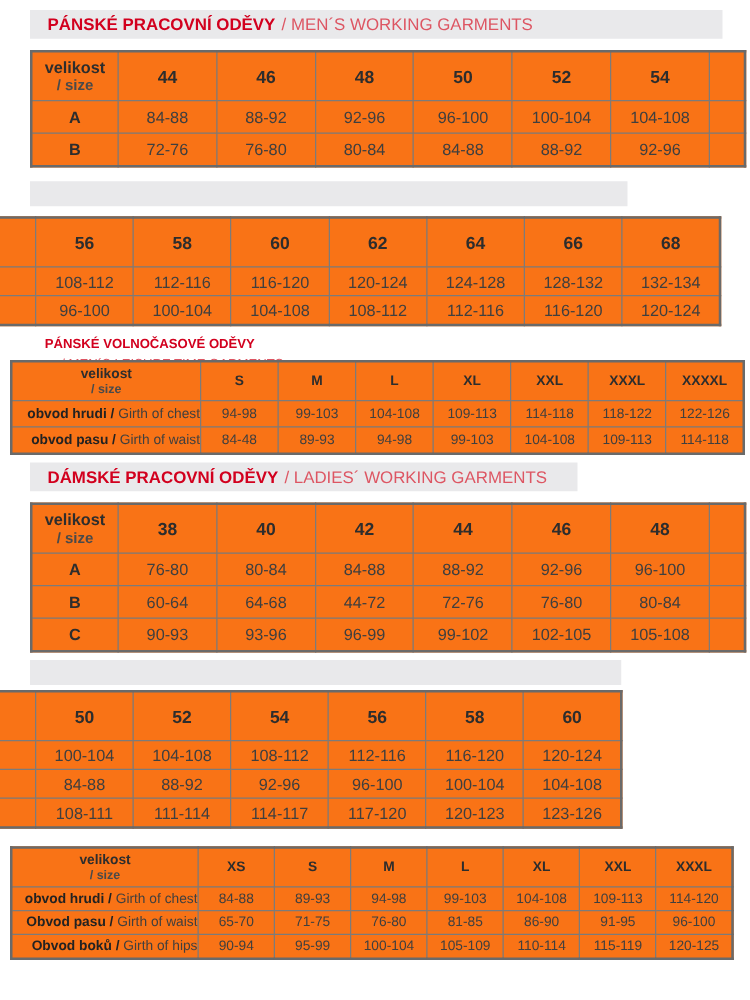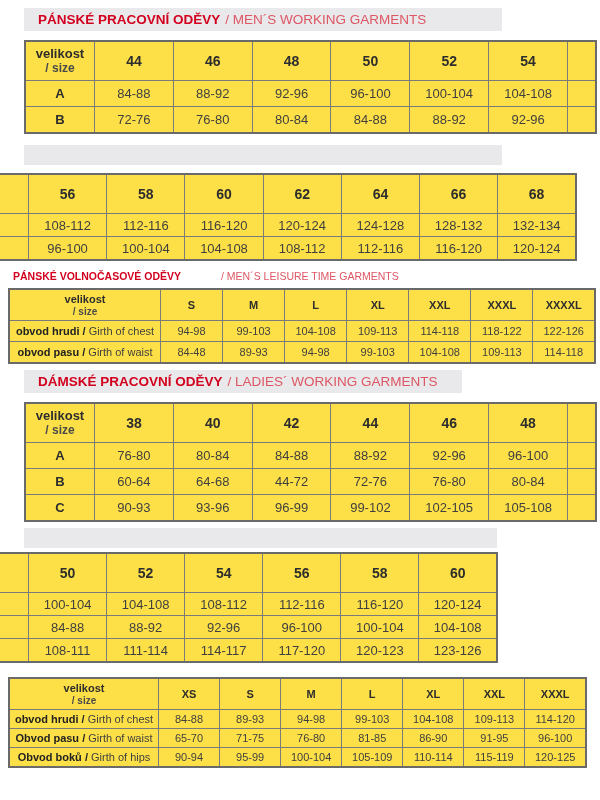--- a/index.html
+++ b/index.html
@@ -23,39 +23,39 @@
   }
   .t-cs{color:var(--title-red);font-weight:bold;font-size:13.5px;}
   .t-en{color:var(--title-red-light);font-size:13.5px;}
   .subtitle{position:absolute;display:flex;align-items:center;gap:4px;white-space:nowrap;}
   .subtitle .t-cs{font-size:10.5px;}
   .subtitle .t-en{font-size:10.5px;margin-left:36px;}
   .graybar{position:absolute;background:var(--section-bar-bg);}
   
   table.size-table{
     position:absolute;border-collapse:collapse;table-layout:fixed;
-    background:#fde047;border:2px solid #6a6a6a;
+    background:#f97316;border:2px solid #6a6a6a;
   }
   .size-table th,.size-table td{
     border:1.5px solid var(--table-border);
     text-align:center;vertical-align:middle;padding:0;overflow:hidden;
   }
   .corner .c1{font-weight:bold;color:var(--header-text);line-height:1.15;}
   .corner .c2{font-weight:bold;color:#4a4a4a;line-height:1.15;}
   
   .big th.size{font-size:14px;font-weight:bold;color:var(--header-text);height:38px;}
   .big td.val{font-size:13px;color:var(--value-text);height:25px;}
   .big td.rowlabel{font-size:13px;color:var(--header-text);}
   .big td.rowlabel b{font-weight:bold;}
   .big .corner .c1{font-size:13px;}
   .big .corner .c2{font-size:12px;}
   
   .small th.size{font-size:11px;font-weight:bold;color:var(--header-text);height:30px;}
   .small td.val{font-size:11px;color:var(--value-text);}
-  .small td.rowlabel{font-size:11px;color:var(--value-text);}
+  .small td.rowlabel{font-size:11px;color:var(--value-text);text-align:right;}
   .small td.rowlabel b{font-weight:bold;color:#222;}
   .small .corner .c1{font-size:11px;}
   .small .corner .c2{font-size:10px;}
   
   #tbl1{left:24px;top:40px;width:573px;}
   #tbl1 th:first-child,#tbl1 td:first-child{width:68px;}
   #tbl1 th:last-child,#tbl1 td:last-child{width:27px;}
   #tbl2{left:-10px;top:173px;width:587px;}
   #tbl2 th:first-child,#tbl2 td:first-child{width:36px;}
   #tbl2 td.val{height:22px;}
@@ -65,23 +65,23 @@
   #tbl4{left:24px;top:402px;width:573px;}
   #tbl4 th:first-child,#tbl4 td:first-child{width:68px;}
   #tbl4 th:last-child,#tbl4 td:last-child{width:27px;}
   #tbl5{left:-10px;top:552px;width:508px;}
   #tbl5 th:first-child,#tbl5 td:first-child{width:36px;}
   #tbl5 td.val{height:22px;}
   #tbl6{left:8px;top:677px;width:579px;}
   #tbl6 th:first-child,#tbl6 td:first-child{width:148px;}
   #tbl6 td{height:18px;}
   
-  #bar-men-working{left:24px;top:8px;width:478px;height:23px;}
+  #bar-men-working{left:24px;top:8px;width:554px;height:23px;}
   #gap-bar-1{left:24px;top:145px;width:478px;height:20px;}
-  #sub-men-leisure{left:13px;top:269px;height:14px;}
+  #sub-men-leisure{left:13px;top:269px;height:14px;flex-direction:column;}
   #bar-ladies-working{left:24px;top:370px;width:438px;height:23px;}
   #gap-bar-2{left:24px;top:528px;width:473px;height:20px;}
 </style>
 </head>
 <body>
 
 <div class="page">
 
   <div class="titlebar" id="bar-men-working">
     <span class="t-cs">PÁNSKÉ PRACOVNÍ ODĚVY</span>

